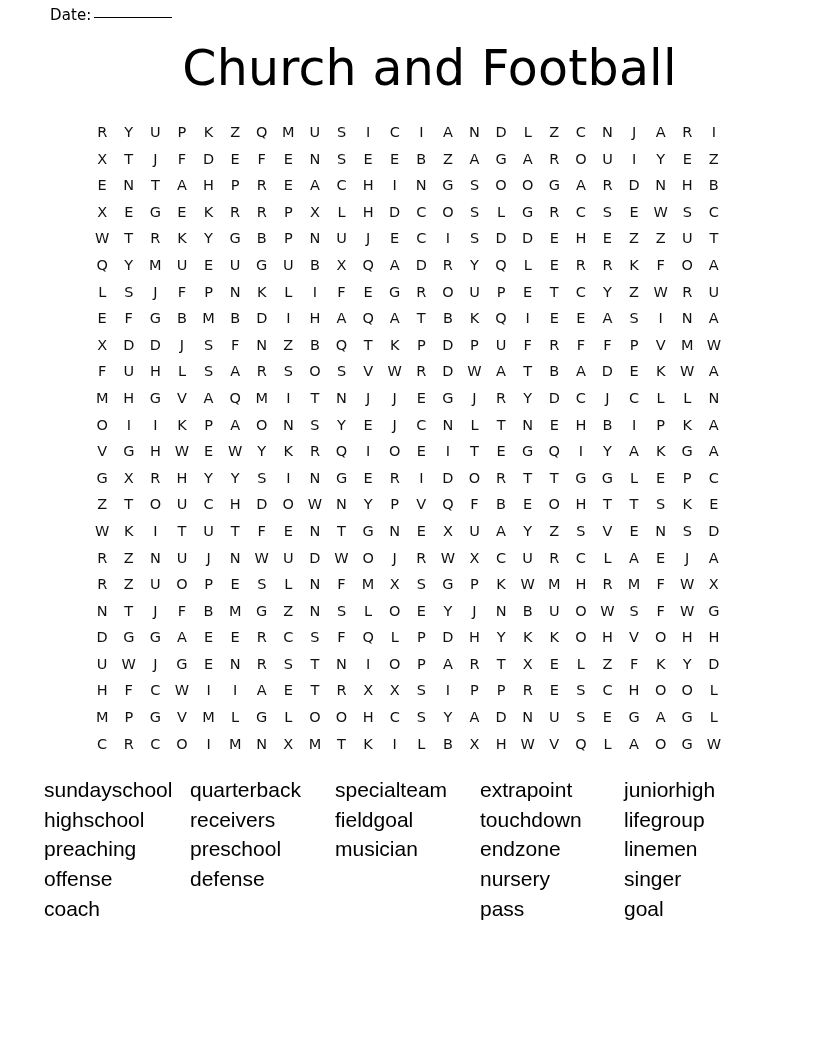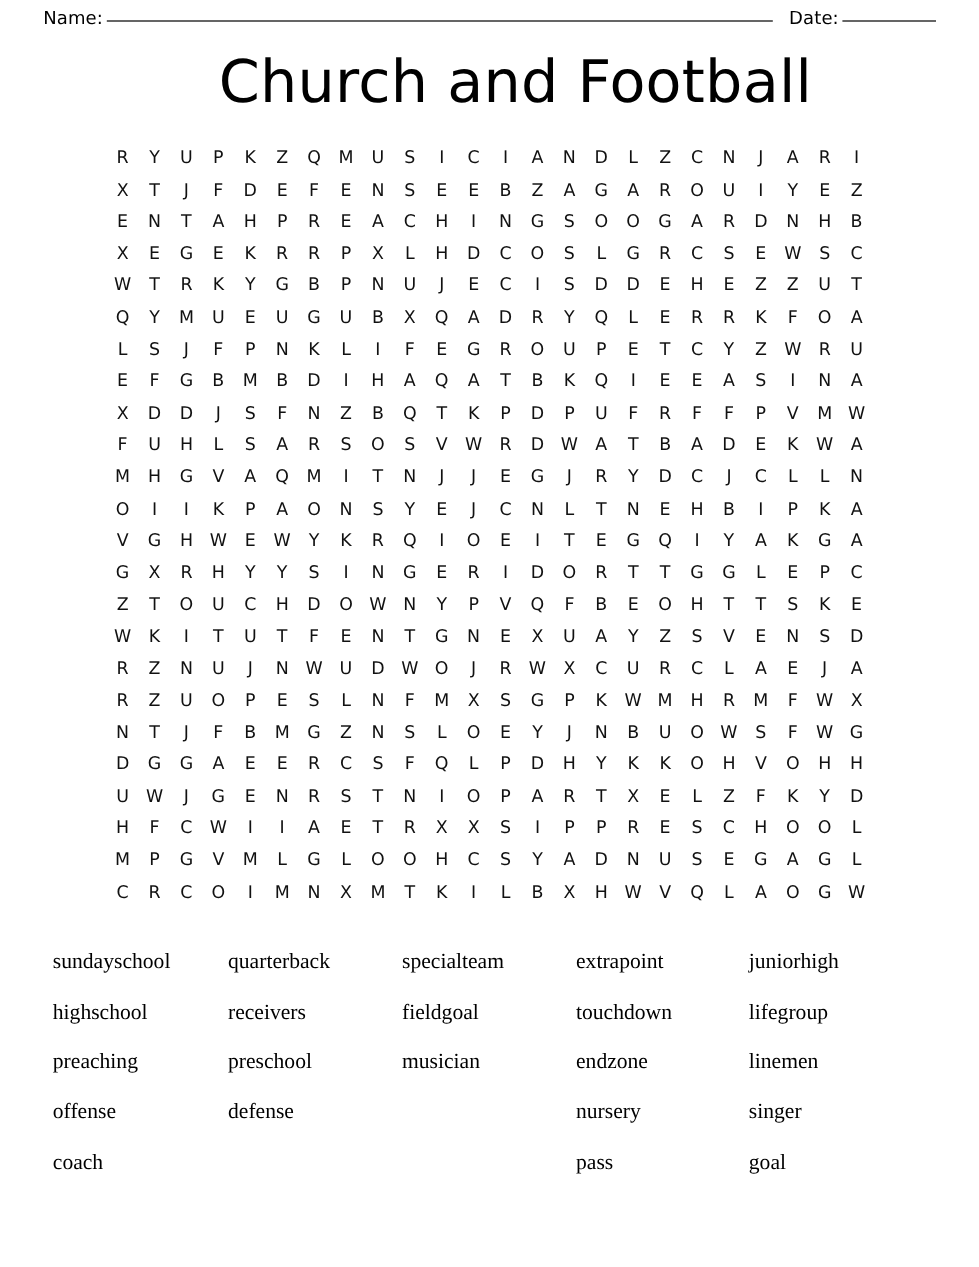--- a/index.html
+++ b/index.html
@@ -87,36 +87,31 @@
   .word-col {
     display: flex;
     flex-direction: column;
   }
   .word-col-0 { width: 146px; }
   .word-col-1 { width: 145px; }
   .word-col-2 { width: 145px; }
   .word-col-3 { width: 144px; }
   .word-col-4 { width: 140px; }
   .word {
-    font-size: 18px;
+    font-size: 21px;
     line-height: 29.6px;
-    font-family: Liberation Serif, serif;
+    font-family: Liberation Sans, sans-serif;
     color: #000000;
     white-space: nowrap;
-    margin-top: 12px;
   }
 </style>
 </head>
 <body>
 
 <div class="header">
-  <div class="field name-field">
-    <span class="field-label">Name:</span>
-    <span class="field-rule name-rule"></span>
-  </div>
   <div class="field date-field">
     <span class="field-label">Date:</span>
     <span class="field-rule date-rule"></span>
   </div>
 </div>
 
 <h1 class="title">Church and Football</h1>
 
 <div class="grid-wrap">
   <div class="grid" id="letter-grid">

